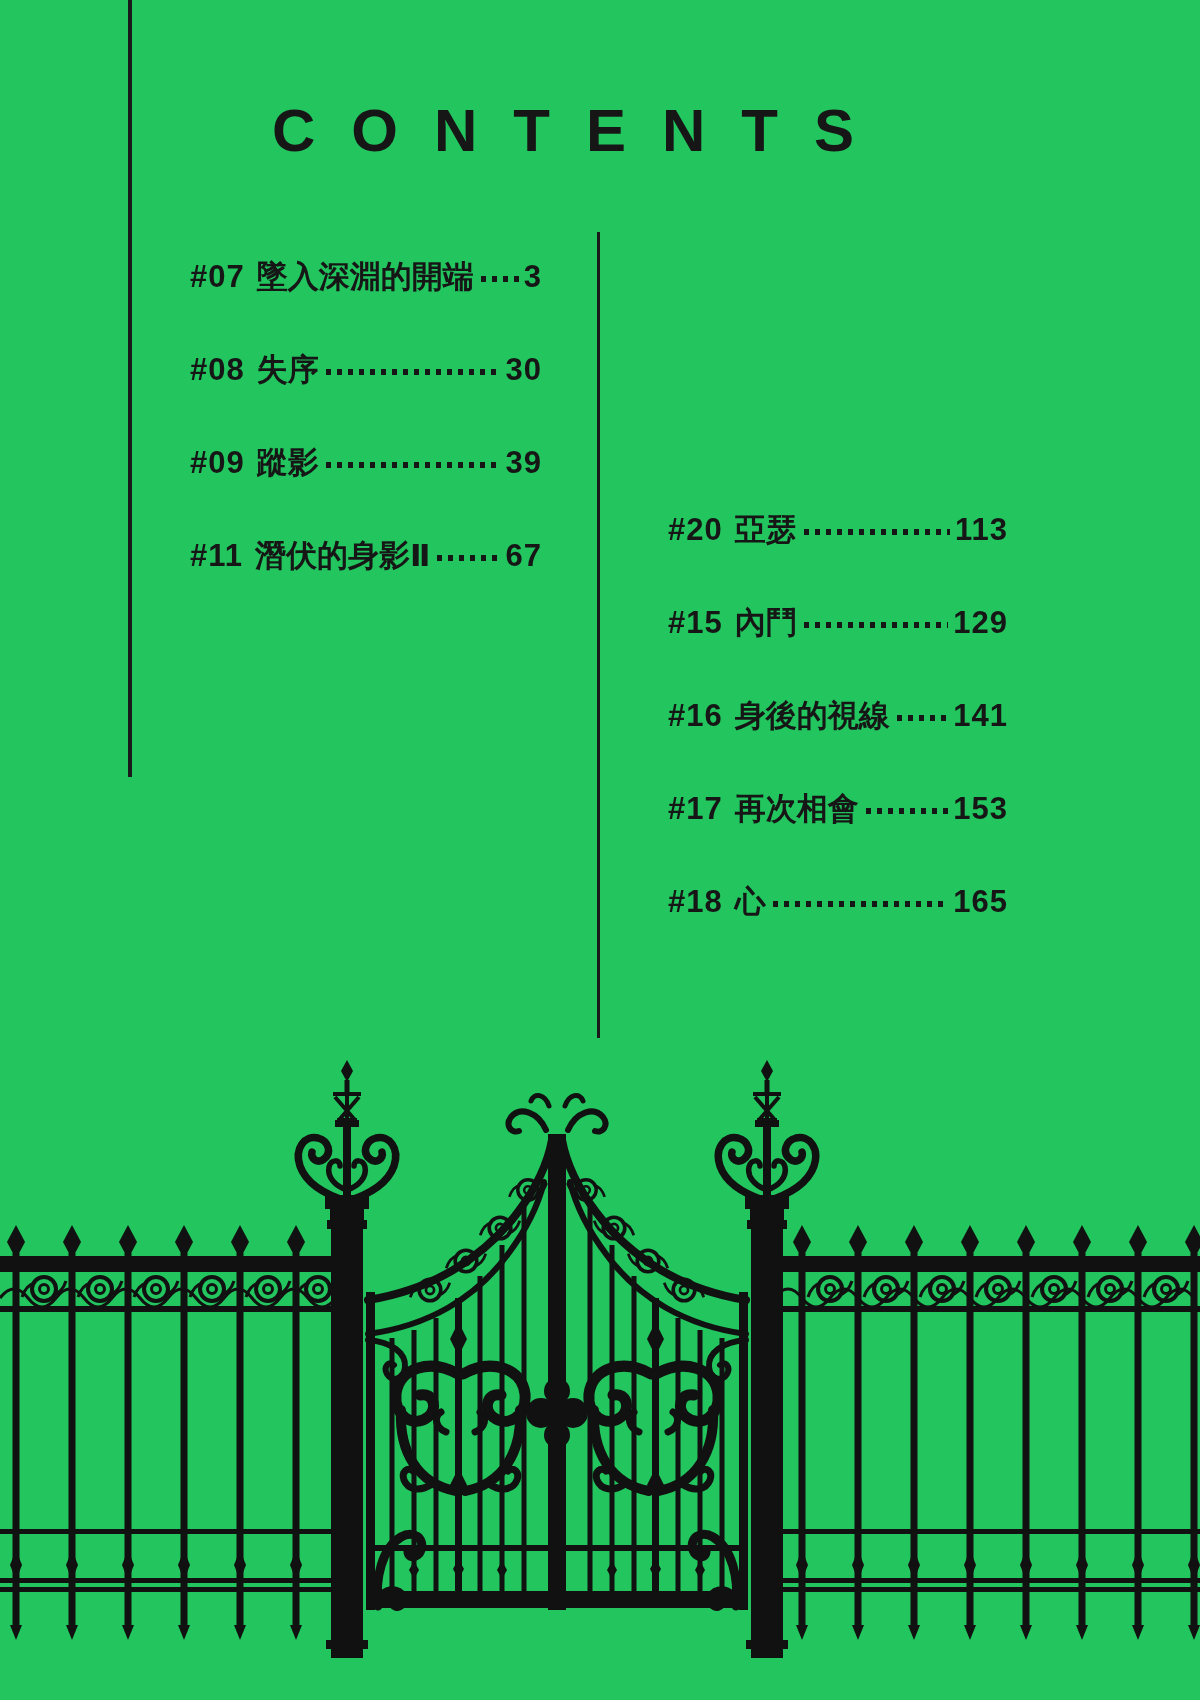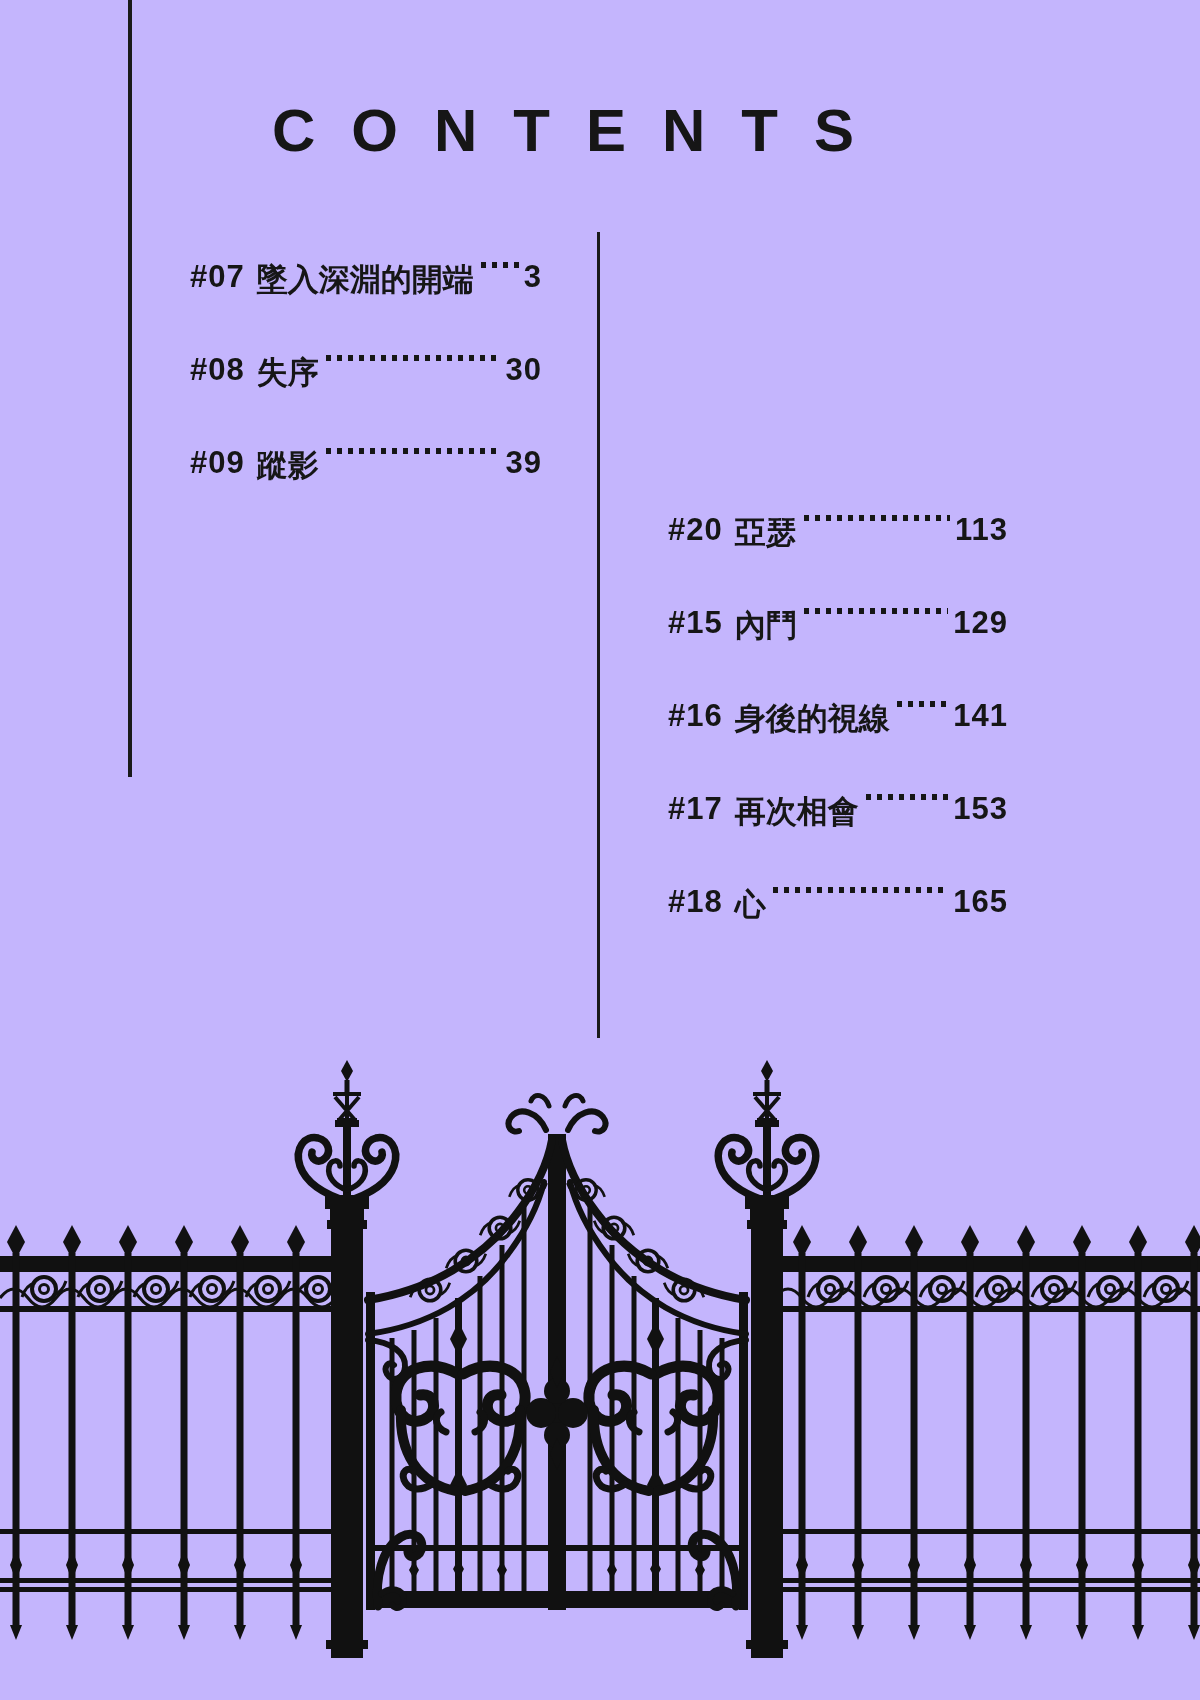--- a/index.html
+++ b/index.html
@@ -1,26 +1,26 @@
 <!DOCTYPE html>
 <html><head>
 <meta charset="utf-8">
 <style>
   html,body{margin:0;padding:0;background:#ffffff;}
   body{width:1200px;height:1700px;position:relative;font-family:"Liberation Sans","DejaVu Sans",sans-serif;}
-  .page{position:absolute;inset:0;overflow:hidden;background:#c4b5fd;}
+  .page{position:absolute;inset:0;overflow:hidden;background:#22c55e;}
   .rule{position:absolute;background:#1a1a1a;}
   #rule-left{left:128px;top:0;width:4px;height:777px;}
   #rule-mid{left:597px;top:232px;width:3px;height:806px;}
   .title{position:absolute;left:272px;top:96px;font-size:60px;font-weight:700;
          letter-spacing:36px;color:#161616;white-space:nowrap;}
   .col{position:absolute;display:flex;flex-direction:column;gap:57px;}
   #col-left{left:190px;top:259px;width:352px;}
   #col-right{left:668px;top:512px;width:340px;}
-  .row{display:flex;align-items:flex-start;height:36px;font-weight:700;font-size:31px;
+  .row{display:flex;align-items:center;height:36px;font-weight:700;font-size:31px;
        color:#161616;white-space:nowrap;}
   .ch{margin-right:12px;letter-spacing:1px;}
   .leader{flex:1;height:6px;margin:3px 5px 0 7px;
           background:repeating-linear-gradient(to right,#161616 0 5px,transparent 5px 11px);}
   .pg{letter-spacing:1px;}
   .gate{position:absolute;left:0;top:1040px;width:1200px;height:660px;}
 </style>
 </head>
 <body>
 
@@ -42,20 +42,26 @@
       <span class="ch">#08</span>
         <span class="ti">失序</span>
         <span class="leader"></span>
         <span class="pg">30</span>
     </div>
     <div class="row">
       <span class="ch">#09</span>
         <span class="ti">蹤影</span>
         <span class="leader"></span>
         <span class="pg">39</span>
+    </div>
+    <div class="row">
+      <span class="ch">#11</span>
+        <span class="ti">潛伏的身影Ⅱ</span>
+        <span class="leader"></span>
+        <span class="pg">67</span>
     </div>
   </div>
 
   <div class="col" id="col-right">
     <div class="row">
       <span class="ch">#20</span>
         <span class="ti">亞瑟</span>
         <span class="leader"></span>
         <span class="pg">113</span>
     </div>

